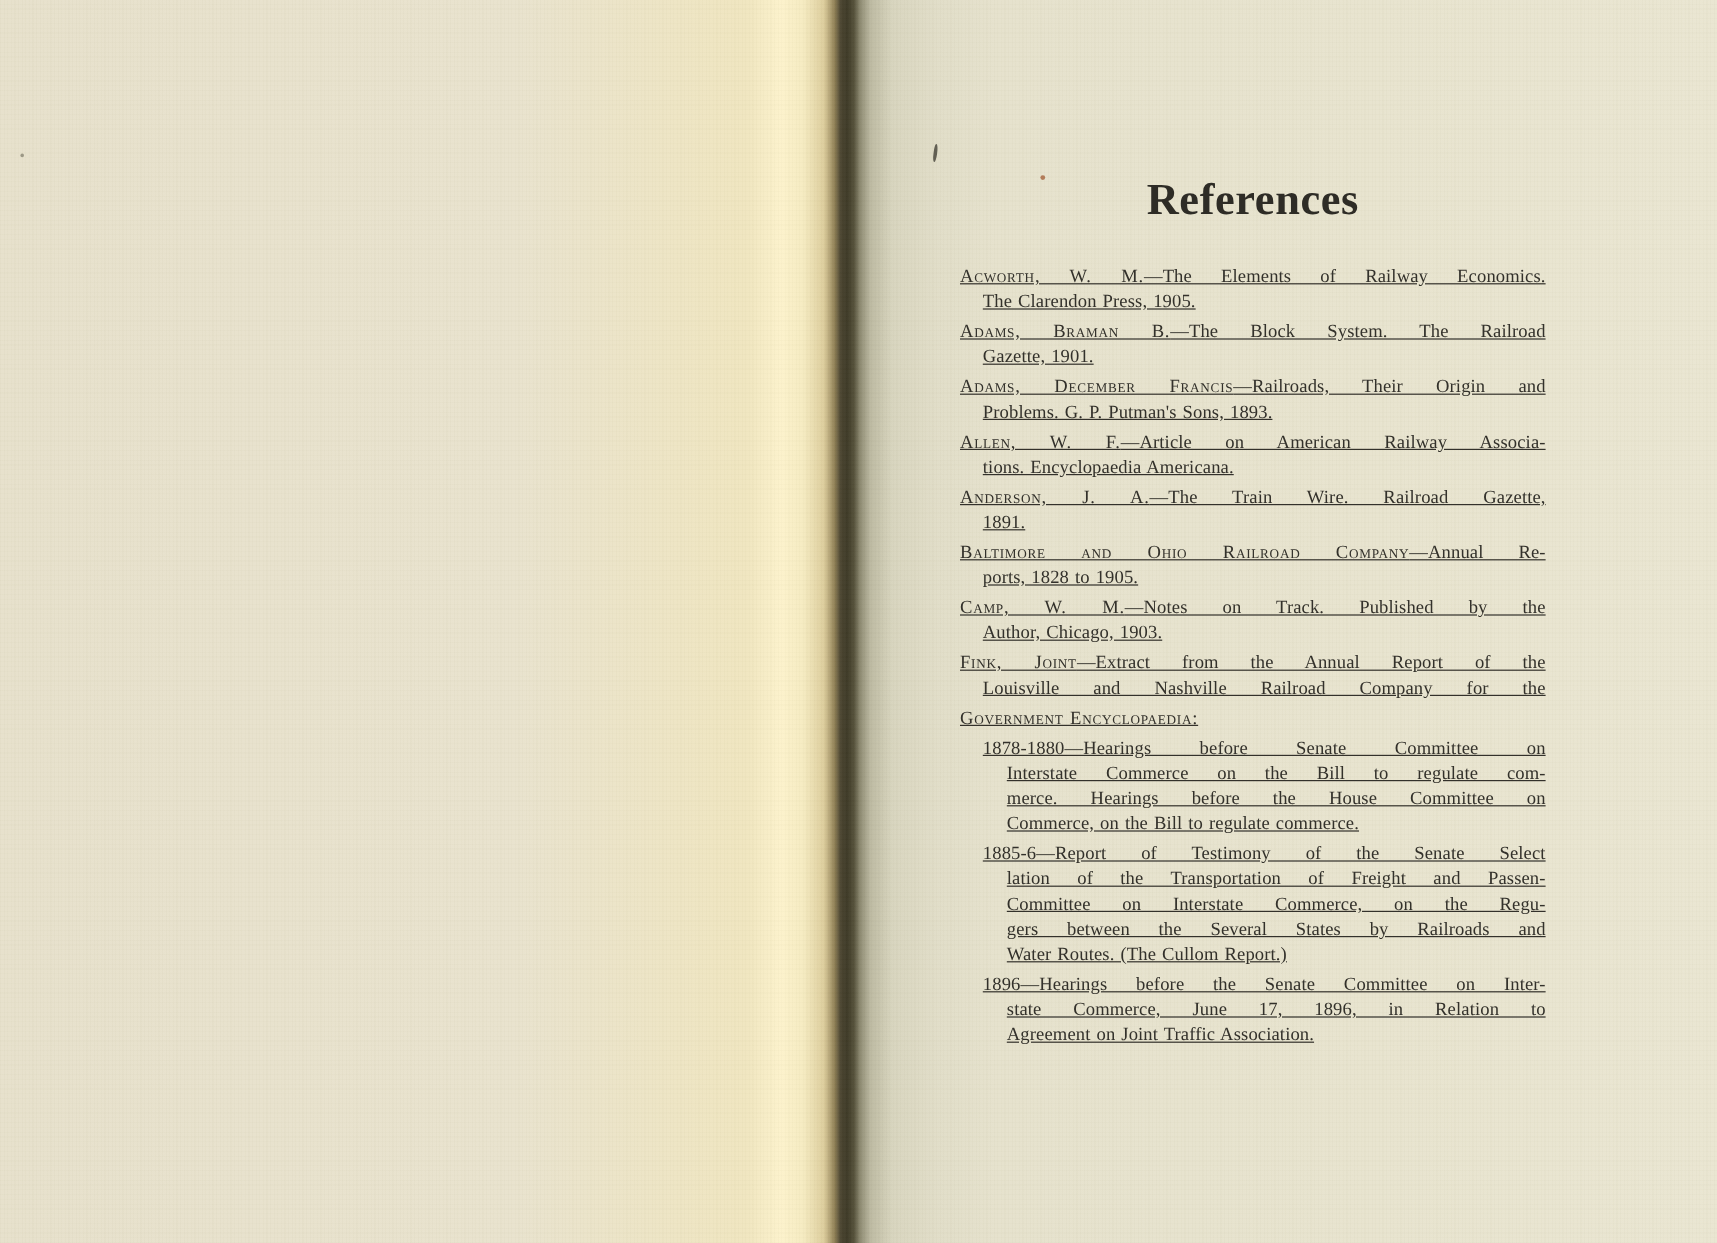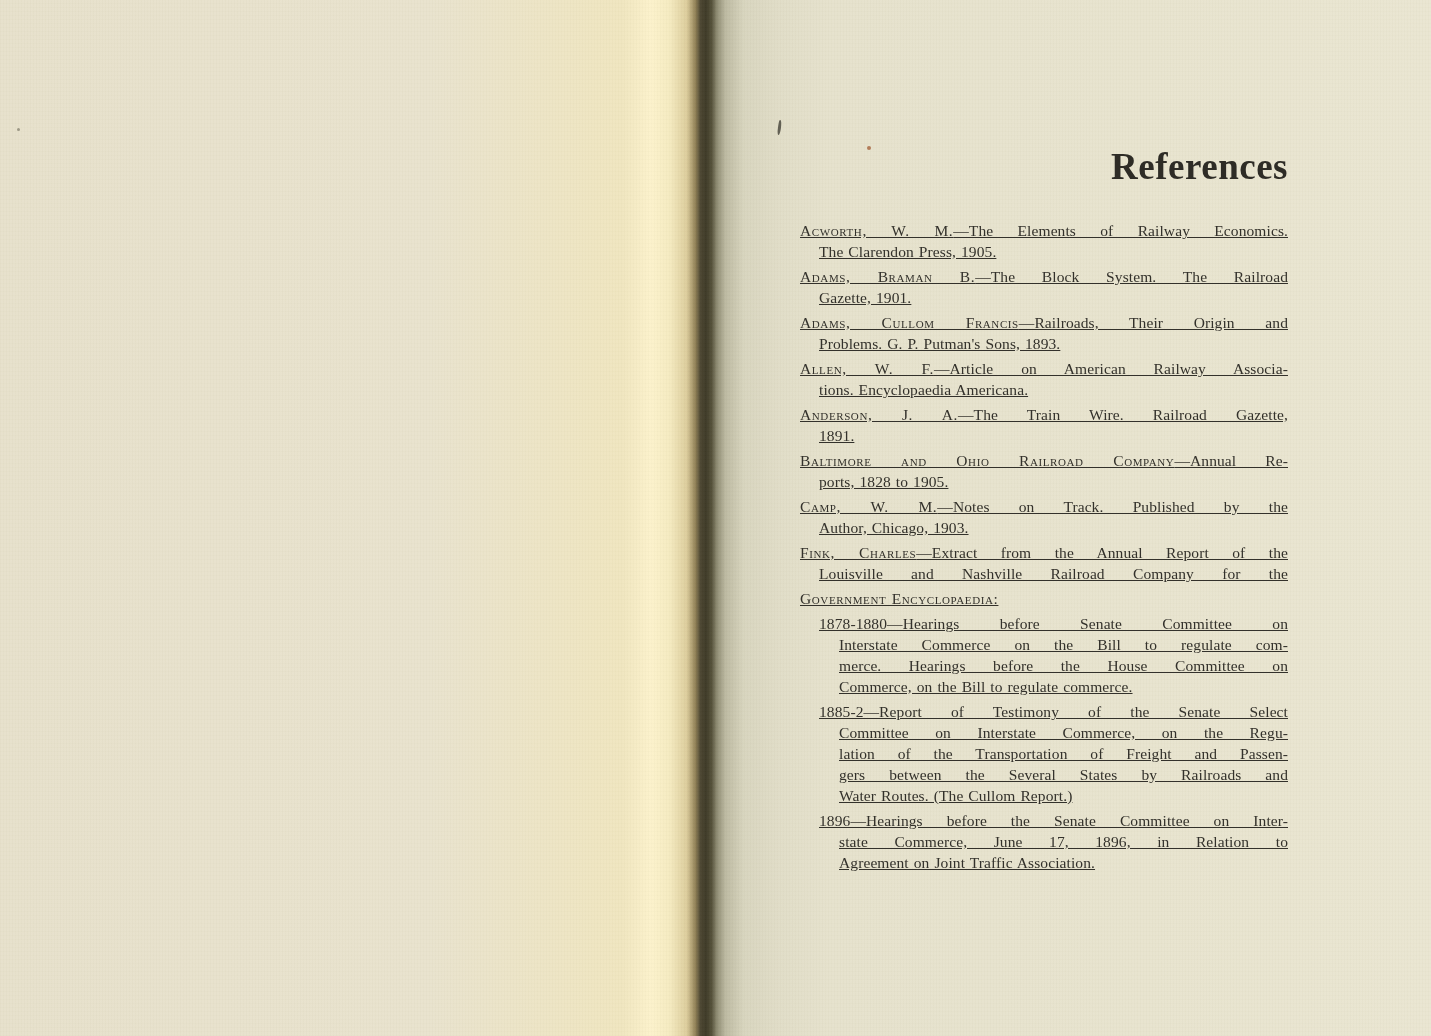--- a/index.html
+++ b/index.html
@@ -42,21 +42,21 @@
   .region.gutter { left: 697px; width: 20px; }
   .region.right  { left: 717px; width: 714px; }
 
   .right-text {
     position: absolute;
     left: 800px;
     top: 146px;
     width: 488px;
   }
   .title {
-    text-align: right;
+    text-align: center;
     font-size: 37px;
     line-height: 42px;
     font-weight: 600;
     letter-spacing: 0.5px;
     margin: 0 0 32px 0;
     color: #2e2c26;
   }
   .entry {
     font-size: 15.5px;
     line-height: 21px;
@@ -128,56 +128,56 @@
     <div id="entries">
         <div class="entry main">
           <div class="line first"><span class="author">Acworth, W. M.</span>—The Elements of Railway Economics.</div>
           <div class="line cont last">The Clarendon Press, 1905.</div>
         </div>
         <div class="entry main">
           <div class="line first"><span class="author">Adams, Braman B.</span>—The Block System. The Railroad</div>
           <div class="line cont last">Gazette, 1901.</div>
         </div>
         <div class="entry main">
-          <div class="line first"><span class="author">Adams, Cullom Francis</span>—Railroads, Their Origin and</div>
+          <div class="line first"><span class="author">Adams, December Francis</span>—Railroads, Their Origin and</div>
           <div class="line cont last">Problems. G. P. Putman's Sons, 1893.</div>
         </div>
         <div class="entry main">
           <div class="line first"><span class="author">Allen, W. F.</span>—Article on American Railway Associa-</div>
           <div class="line cont last">tions. Encyclopaedia Americana.</div>
         </div>
         <div class="entry main">
           <div class="line first"><span class="author">Anderson, J. A.</span>—The Train Wire. Railroad Gazette,</div>
           <div class="line cont last">1891.</div>
         </div>
         <div class="entry main">
           <div class="line first"><span class="author">Baltimore and Ohio Railroad Company</span>—Annual Re-</div>
           <div class="line cont last">ports, 1828 to 1905.</div>
         </div>
         <div class="entry main">
           <div class="line first"><span class="author">Camp, W. M.</span>—Notes on Track. Published by the</div>
           <div class="line cont last">Author, Chicago, 1903.</div>
         </div>
         <div class="entry main">
-          <div class="line first"><span class="author">Fink, Charles</span>—Extract from the Annual Report of the</div>
+          <div class="line first"><span class="author">Fink, Joint</span>—Extract from the Annual Report of the</div>
           <div class="line cont">Louisville and Nashville Railroad Company for the</div>
         </div>
         <div class="entry main header">
           <div class="line first last"><span class="author">Government Encyclopaedia:</span></div>
         </div>
         <div class="entry sub">
           <div class="line first">1878-1880—Hearings before Senate Committee on</div>
           <div class="line cont">Interstate Commerce on the Bill to regulate com-</div>
           <div class="line cont">merce. Hearings before the House Committee on</div>
           <div class="line cont last">Commerce, on the Bill to regulate commerce.</div>
         </div>
         <div class="entry sub">
-          <div class="line first">1885-2—Report of Testimony of the Senate Select</div>
+          <div class="line first">1885-6—Report of Testimony of the Senate Select</div>
+          <div class="line cont">lation of the Transportation of Freight and Passen-</div>
           <div class="line cont">Committee on Interstate Commerce, on the Regu-</div>
-          <div class="line cont">lation of the Transportation of Freight and Passen-</div>
           <div class="line cont">gers between the Several States by Railroads and</div>
           <div class="line cont last">Water Routes. (The Cullom Report.)</div>
         </div>
         <div class="entry sub">
           <div class="line first">1896—Hearings before the Senate Committee on Inter-</div>
           <div class="line cont">state Commerce, June 17, 1896, in Relation to</div>
           <div class="line cont last">Agreement on Joint Traffic Association.</div>
         </div>
       </div>
   </div>

